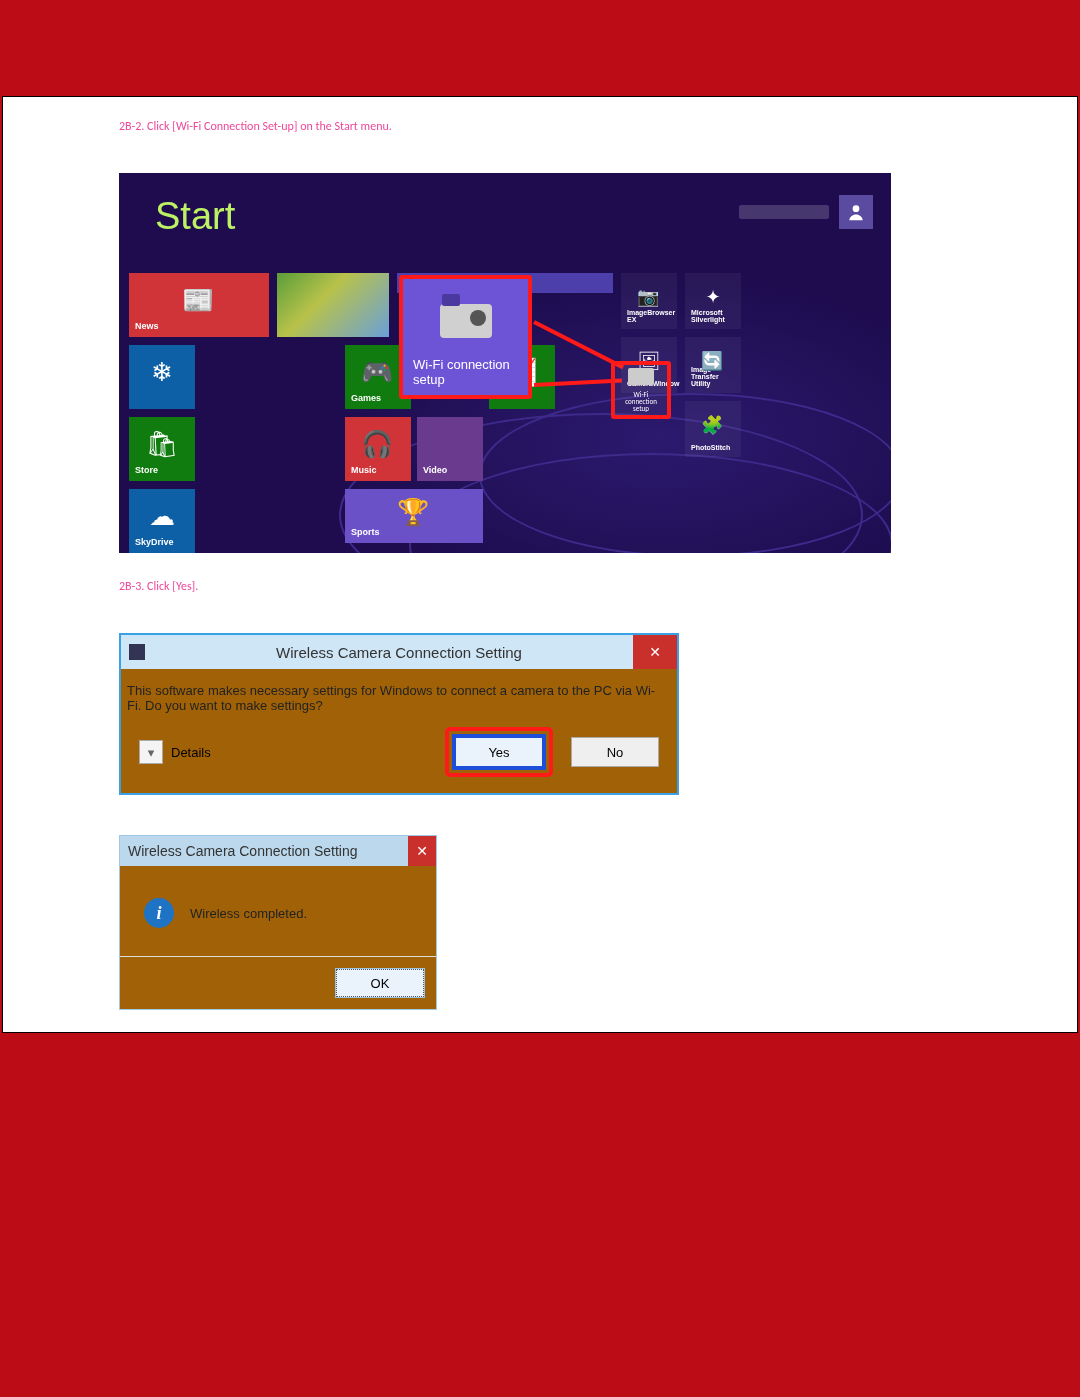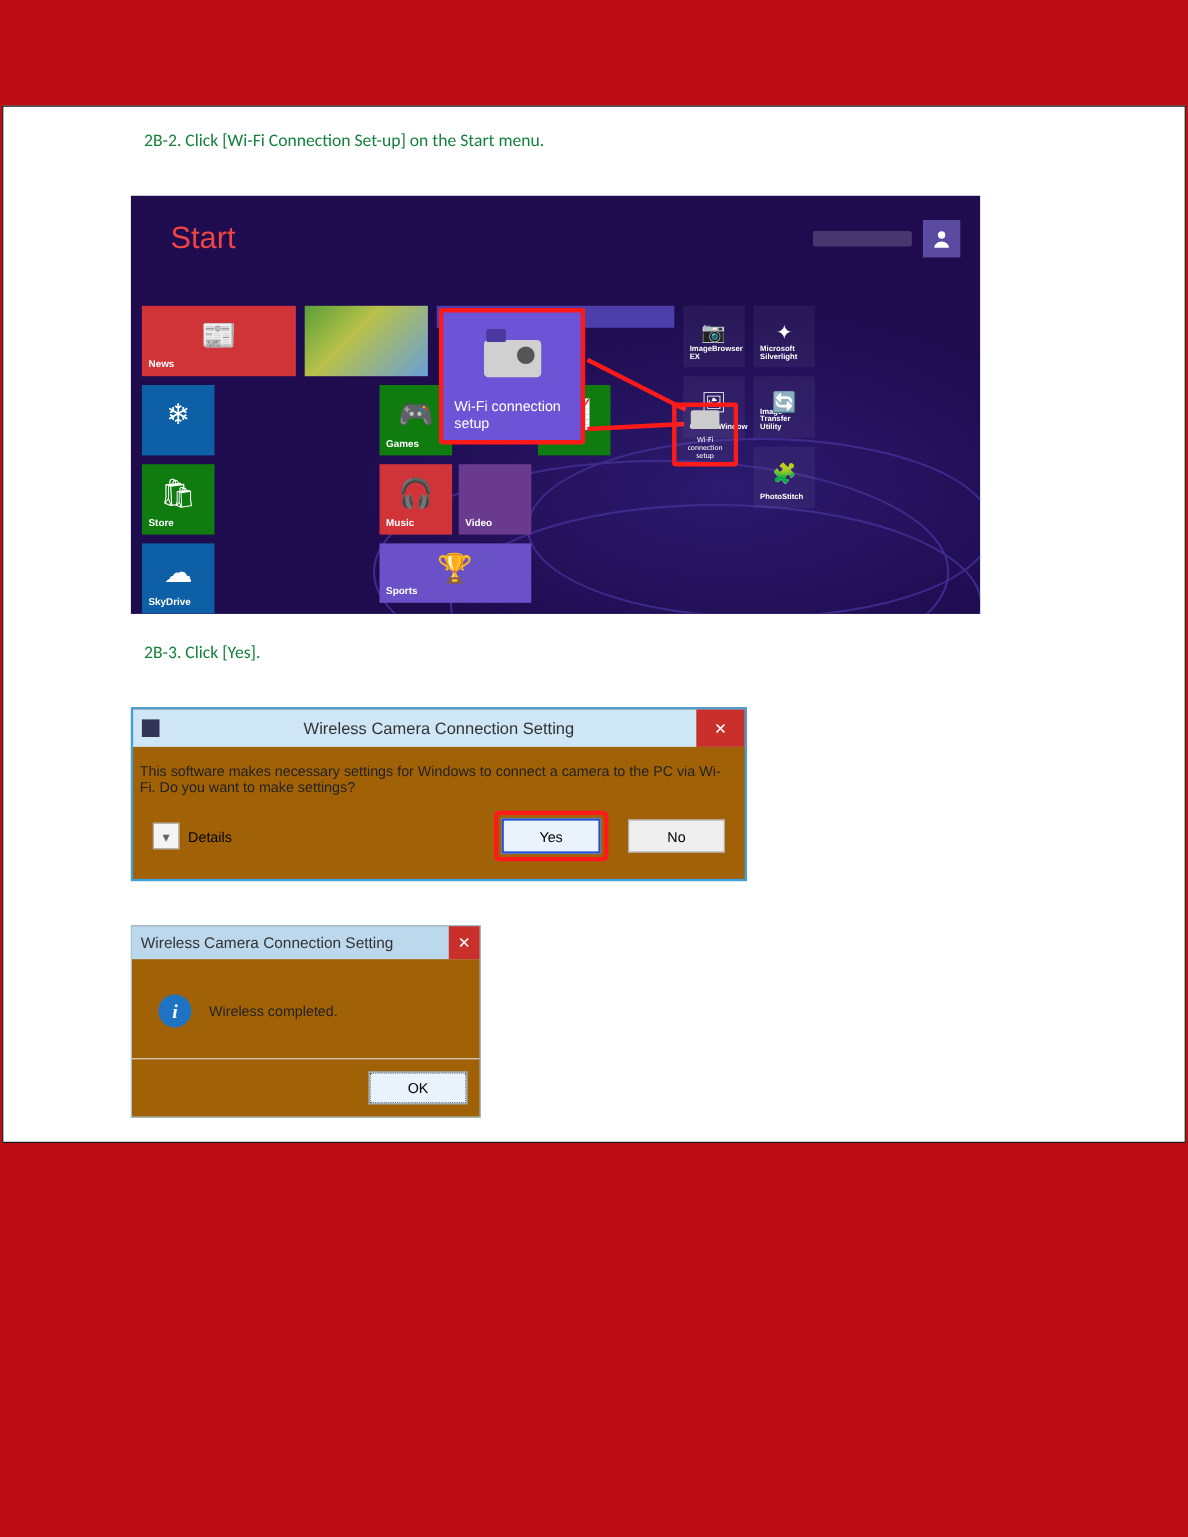--- a/index.html
+++ b/index.html
@@ -1,28 +1,28 @@
 <!DOCTYPE html>
 <html><head>
 <meta charset="utf-8">
 <style>
   html,body{margin:0;padding:0;font-family:Calibri,Arial,sans-serif;background:#bc0d17;}
   .page{width:1080px;margin:0 auto;background:#bc0d17;min-height:1397px;}
   .red-top{height:96px;background:#bc0d17;}
   .sheet{background:#fff;margin:0 2px;border:1px solid #000;padding:22px 98px 22px 116px;}
-  .step{font-size:16px;color:#15803d;margin:0 0 40px 12px;}
+  .step{font-size:12px;color:#ec4899;margin:0 0 40px 0;}
   
   .startshot{width:772px;height:380px;background:#1e0c4f;position:relative;overflow:hidden;margin-bottom:26px;}
   .startshot::before{content:"";position:absolute;inset:0;background:radial-gradient(600px 300px at 70% 70%, #2b1a6e 0%, #1e0c4f 55%);}
   .waves{position:absolute;left:260px;top:240px;width:640px;height:260px;}
   .waves div{position:absolute;border:2px solid #3d2a8b;border-radius:50%;}
   .w1{width:520px;height:200px;left:-40px;top:0}
   .w2{width:480px;height:180px;left:30px;top:40px}
   .w3{width:420px;height:160px;left:100px;top:-20px}
-  .start-title{position:absolute;left:36px;top:22px;color:#ef4444;font-family:'Segoe UI Light','Segoe UI',sans-serif;font-size:28px;font-weight:200;}
+  .start-title{position:absolute;left:36px;top:22px;color:#bef264;font-family:'Segoe UI Light','Segoe UI',sans-serif;font-size:38px;font-weight:200;}
   .user{position:absolute;right:18px;top:22px;display:flex;align-items:center;gap:10px;}
   .user .name{width:90px;height:14px;background:rgba(255,255,255,.18);border-radius:2px;}
   .user .avatarbox{width:34px;height:34px;background:#5a4ba0;display:flex;align-items:center;justify-content:center;}
   .tiles{position:absolute;left:10px;top:100px;right:10px;bottom:10px;}
   .tile{position:absolute;color:#fff;font-family:'Segoe UI',sans-serif;font-size:10px;padding:6px;box-sizing:border-box;display:flex;flex-direction:column;justify-content:flex-end;}
   .tile .ic{position:absolute;left:50%;top:42%;transform:translate(-50%,-50%);font-size:26px;}
   .tile.sm{width:66px;height:64px;}
   .t-red{background:#d13438}
   .t-azure{background:#0d5fa6}
   .t-green{background:#107c10}
@@ -47,21 +47,21 @@
   .titlebar{background:#cfe6f7;position:relative;height:34px;display:flex;align-items:center;justify-content:center;color:#333;font-size:15px;}
   .titlebar .ticon{position:absolute;left:8px;width:16px;height:16px;background:#335;}
   .closebtn{position:absolute;right:0;top:0;width:44px;height:100%;background:#c9302c;color:#fff;display:flex;align-items:center;justify-content:center;font-size:14px;}
   .dlg .content{padding:14px 18px 6px 6px;font-size:13px;color:#222;}
   .dlg .btnrow{display:flex;align-items:center;padding:8px 18px 16px 18px;}
   .details{display:flex;align-items:center;gap:8px;font-size:13px;}
   .details .arrow{width:22px;height:22px;border:1px solid #aaa;background:#f4f4f4;display:flex;align-items:center;justify-content:center;color:#666;}
   .spacer{flex:1;}
   .winbtn{width:86px;height:28px;border:1px solid #aaa;background:#efefef;font-size:13px;display:flex;align-items:center;justify-content:center;}
   .yeswrap{border:4px solid #ff1a1a;border-radius:5px;padding:3px;margin-right:18px;}
-  .yeswrap .winbtn{border:2px solid #1d4ed8;background:#eaf3fb;}
+  .yeswrap .winbtn{border:4px solid #1d4ed8;background:#eaf3fb;}
   
   .dlg2{width:316px;margin:0;border:1px solid #9ec8e4;}
   .dlg2 .titlebar{background:#bcd8ec;font-size:14px;justify-content:flex-start;padding-left:8px;height:30px;}
   .dlg2 .closebtn{width:28px;background:#c9302c;}
   .dlg2 .content{display:flex;align-items:center;gap:16px;padding:32px 20px 28px 24px;}
   .infoicon{width:30px;height:30px;border-radius:50%;background:#1e73c5;color:#fff;display:flex;align-items:center;justify-content:center;font-family:Georgia,serif;font-style:italic;font-weight:bold;font-size:18px;}
   .okrow{border-top:1px solid #ddd;padding:12px;display:flex;justify-content:flex-end;}
   .okbtn{width:86px;height:26px;border:1px dotted #555;outline:1px solid #9cc4e4;background:#eaf3fb;font-size:13px;display:flex;align-items:center;justify-content:center;}
   svg{display:block}
 </style>

